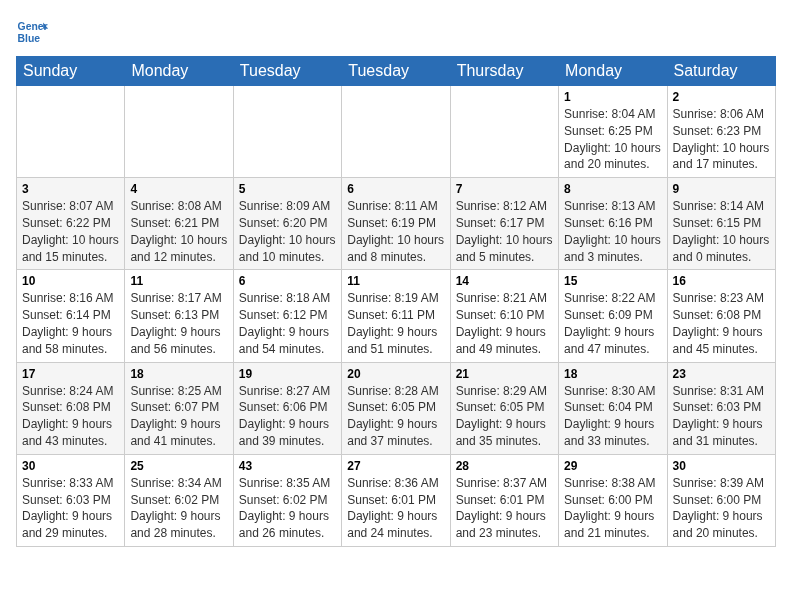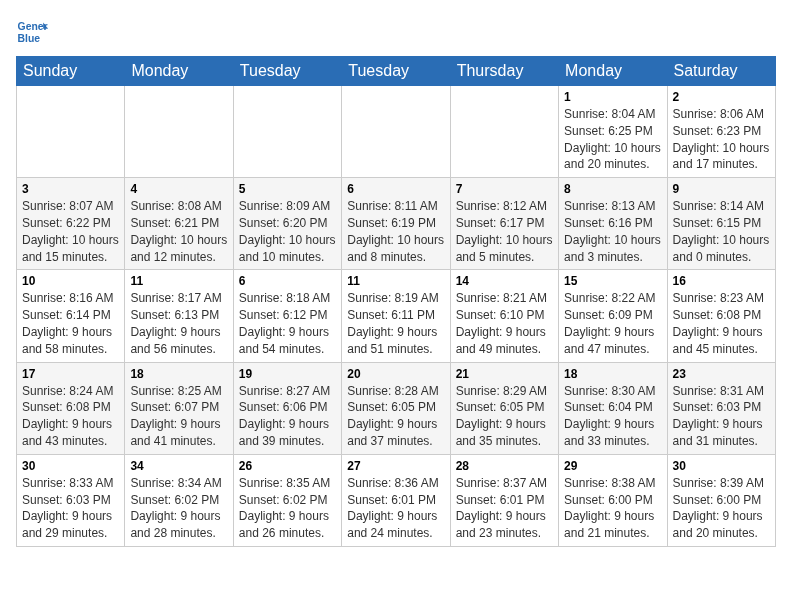--- a/index.html
+++ b/index.html
@@ -205,25 +205,25 @@
           <div class="day-num">23</div>
           <div class="day-info">Sunrise: 8:31 AM<br>Sunset: 6:03 PM<br>Daylight: 9 hours<br>and 31 minutes.</div>
         </td>
       </tr>
       <tr>
         <td>
           <div class="day-num">30</div>
           <div class="day-info">Sunrise: 8:33 AM<br>Sunset: 6:03 PM<br>Daylight: 9 hours<br>and 29 minutes.</div>
         </td>
         <td>
-          <div class="day-num">34</div>
+          <div class="day-num">25</div>
           <div class="day-info">Sunrise: 8:34 AM<br>Sunset: 6:02 PM<br>Daylight: 9 hours<br>and 28 minutes.</div>
         </td>
         <td>
-          <div class="day-num">26</div>
+          <div class="day-num">43</div>
           <div class="day-info">Sunrise: 8:35 AM<br>Sunset: 6:02 PM<br>Daylight: 9 hours<br>and 26 minutes.</div>
         </td>
         <td>
           <div class="day-num">27</div>
           <div class="day-info">Sunrise: 8:36 AM<br>Sunset: 6:01 PM<br>Daylight: 9 hours<br>and 24 minutes.</div>
         </td>
         <td>
           <div class="day-num">28</div>
           <div class="day-info">Sunrise: 8:37 AM<br>Sunset: 6:01 PM<br>Daylight: 9 hours<br>and 23 minutes.</div>
         </td>

